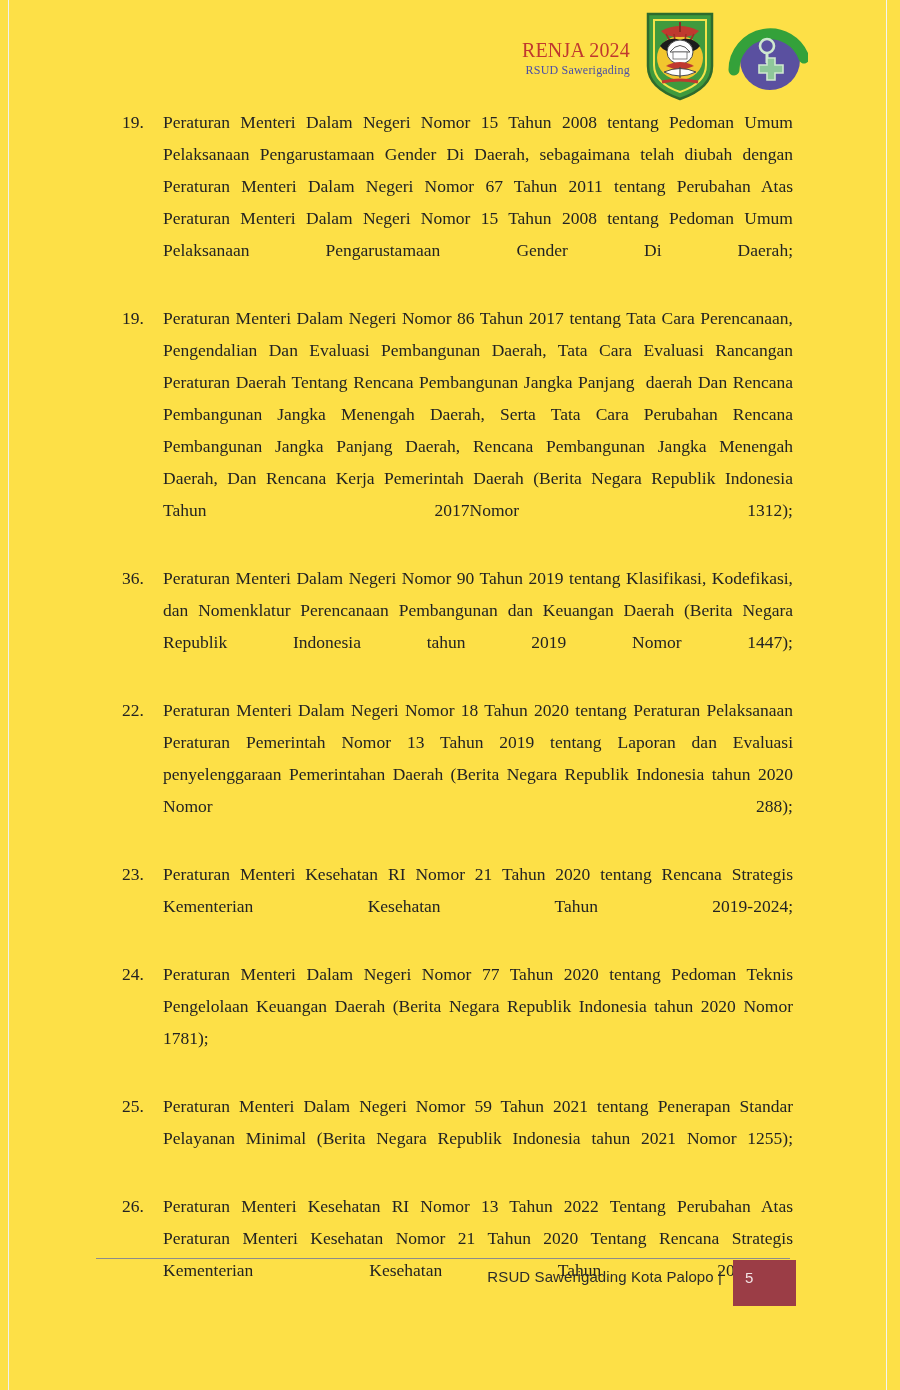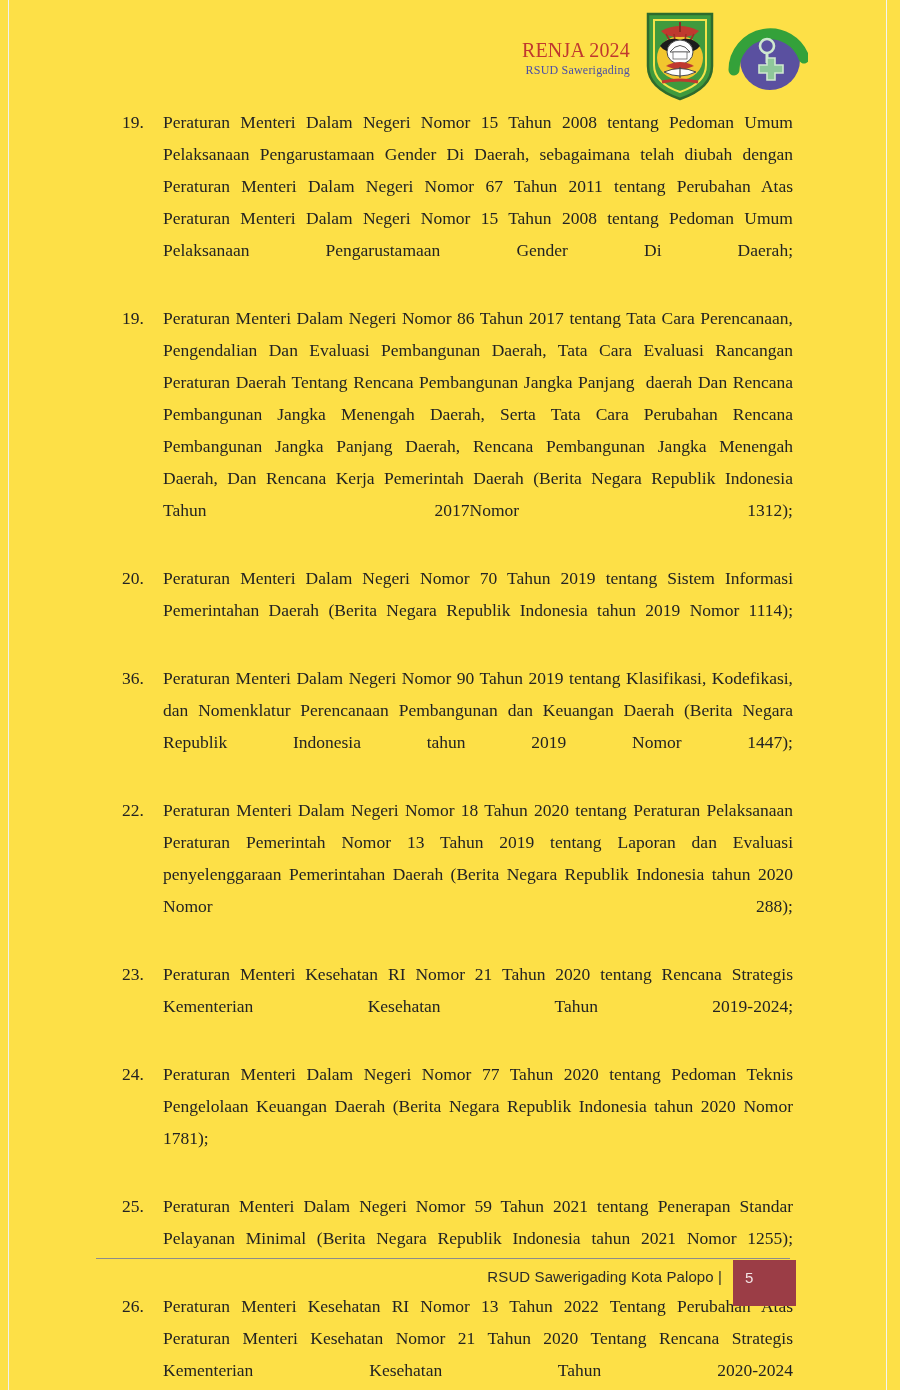--- a/index.html
+++ b/index.html
@@ -215,24 +215,20 @@
     <ol class="reg-list">
       <li>
         <span class="item-num">19.</span>
         <span class="item-text">Peraturan Menteri Dalam Negeri Nomor 15 Tahun 2008 tentang Pedoman Umum Pelaksanaan Pengarustamaan Gender Di Daerah, sebagaimana telah diubah dengan Peraturan Menteri Dalam Negeri Nomor 67 Tahun 2011 tentang Perubahan Atas Peraturan Menteri Dalam Negeri Nomor 15 Tahun 2008 tentang Pedoman Umum Pelaksanaan Pengarustamaan Gender Di Daerah;</span>
       </li>
       <li>
         <span class="item-num">19.</span>
         <span class="item-text">Peraturan Menteri Dalam Negeri Nomor 86 Tahun 2017 tentang Tata Cara Perencanaan, Pengendalian Dan Evaluasi Pembangunan Daerah, Tata Cara Evaluasi Rancangan Peraturan Daerah Tentang Rencana Pembangunan Jangka Panjang  daerah Dan Rencana Pembangunan Jangka Menengah Daerah, Serta Tata Cara Perubahan Rencana Pembangunan Jangka Panjang Daerah, Rencana Pembangunan Jangka Menengah Daerah, Dan Rencana Kerja Pemerintah Daerah (Berita Negara Republik Indonesia Tahun 2017Nomor 1312);</span>
       </li>
       <li>
-        <span class="item-num">20.</span>
-        <span class="item-text">Peraturan Menteri Dalam Negeri Nomor 70 Tahun 2019 tentang Sistem Informasi Pemerintahan Daerah (Berita Negara Republik Indonesia tahun 2019 Nomor 1114);</span>
-      </li>
-      <li>
         <span class="item-num">36.</span>
         <span class="item-text">Peraturan Menteri Dalam Negeri Nomor 90 Tahun 2019 tentang Klasifikasi, Kodefikasi, dan Nomenklatur Perencanaan Pembangunan dan Keuangan Daerah (Berita Negara Republik Indonesia tahun 2019 Nomor 1447);</span>
       </li>
       <li>
         <span class="item-num">22.</span>
         <span class="item-text">Peraturan Menteri Dalam Negeri Nomor 18 Tahun 2020 tentang Peraturan Pelaksanaan Peraturan Pemerintah Nomor 13 Tahun 2019 tentang Laporan dan Evaluasi  penyelenggaraan Pemerintahan Daerah (Berita Negara Republik Indonesia tahun 2020 Nomor 288);</span>
       </li>
       <li>
         <span class="item-num">23.</span>
         <span class="item-text">Peraturan Menteri Kesehatan RI Nomor 21 Tahun 2020 tentang Rencana Strategis Kementerian Kesehatan Tahun 2019-2024;</span>

